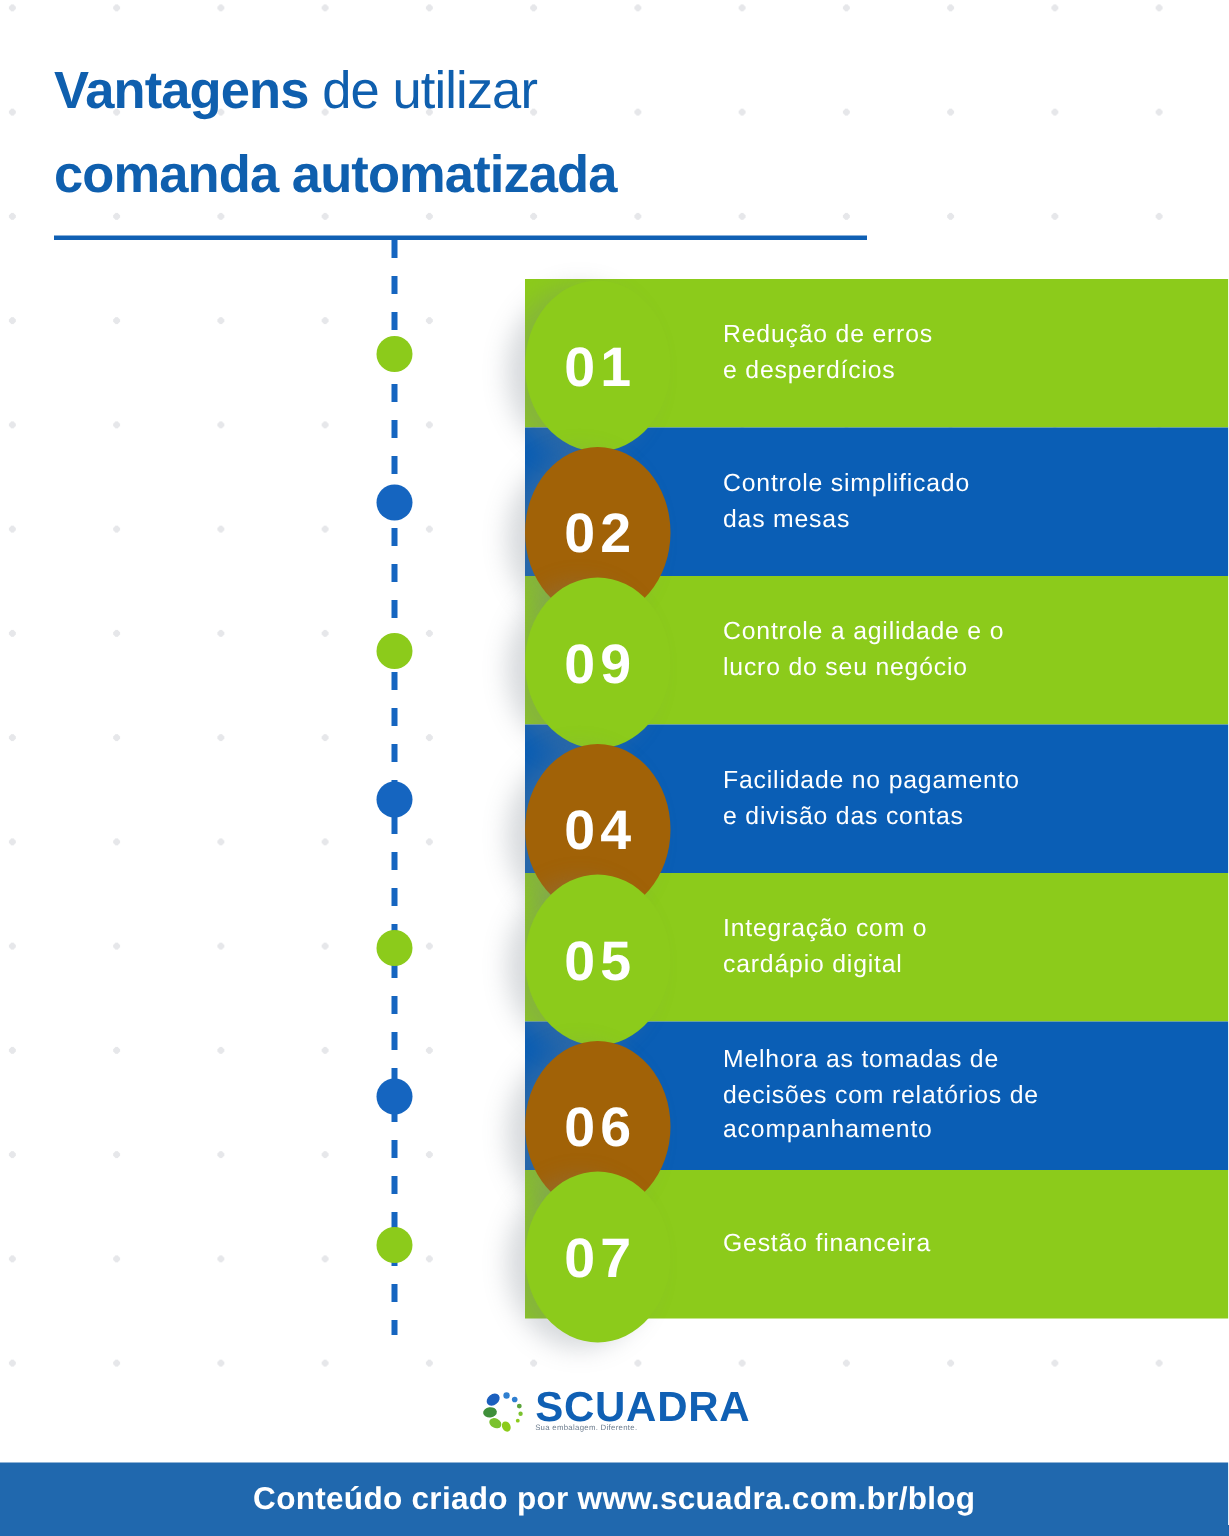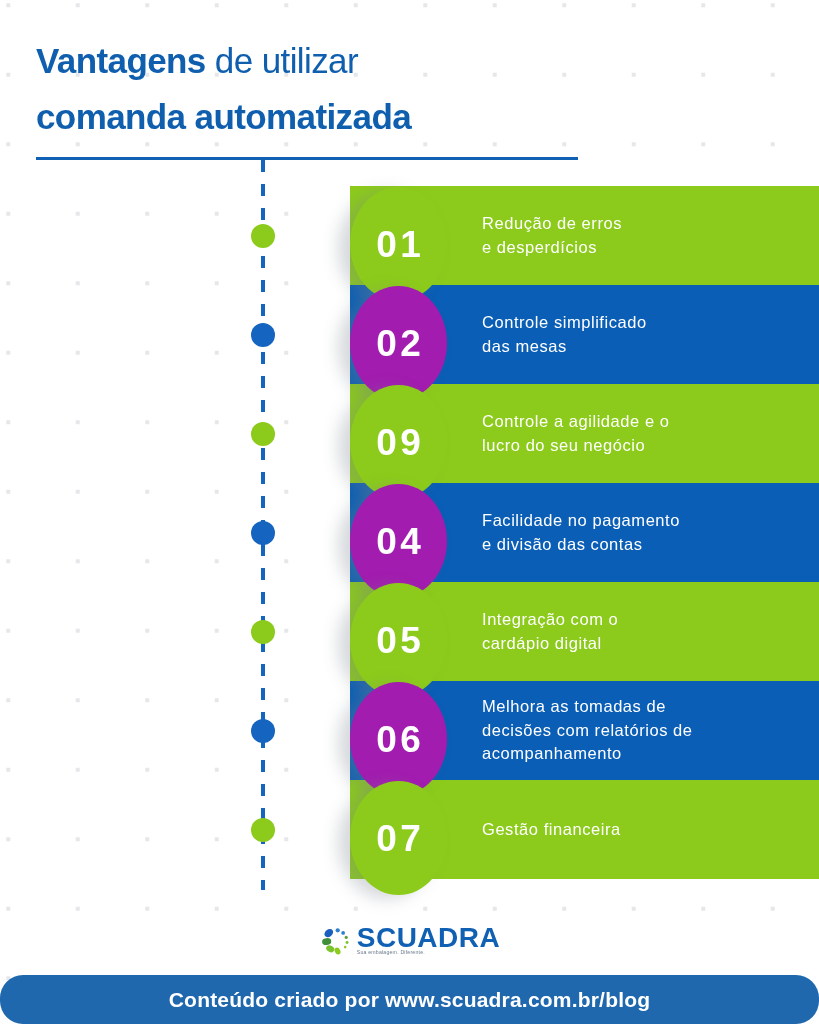--- a/index.html
+++ b/index.html
@@ -115,21 +115,21 @@
     width:97px;
     height:114px;
     border-radius:50%;
     display:flex;
     align-items:center;
     justify-content:center;
     z-index:3;
     box-shadow:-12px 4px 16px rgba(120,130,140,0.30);
   }
   .row-green .row-num-circle { background:#8ccb1b; }
-  .row-blue  .row-num-circle { background:#a21caf; }
+  .row-blue  .row-num-circle { background:#a16207;margin-top:12px; }
 
   .row-num {
     color:#ffffff;
     font-size:37px;
     font-weight:700;
     letter-spacing:3.5px;
     text-indent:3.5px;
     line-height:1;
   }
 
@@ -190,21 +190,20 @@
     position:absolute;
     left:0;
     top:975px;
     width:819px;
     height:49px;
     background:#2068ae;
     display:flex;
     align-items:center;
     justify-content:center;
     z-index:7;
-    border-radius:23px;
   }
   #footer-text {
     color:#ffffff;
     font-size:21px;
     font-weight:700;
     letter-spacing:0.2px;
   }
 </style>
 </head>
 <body>

